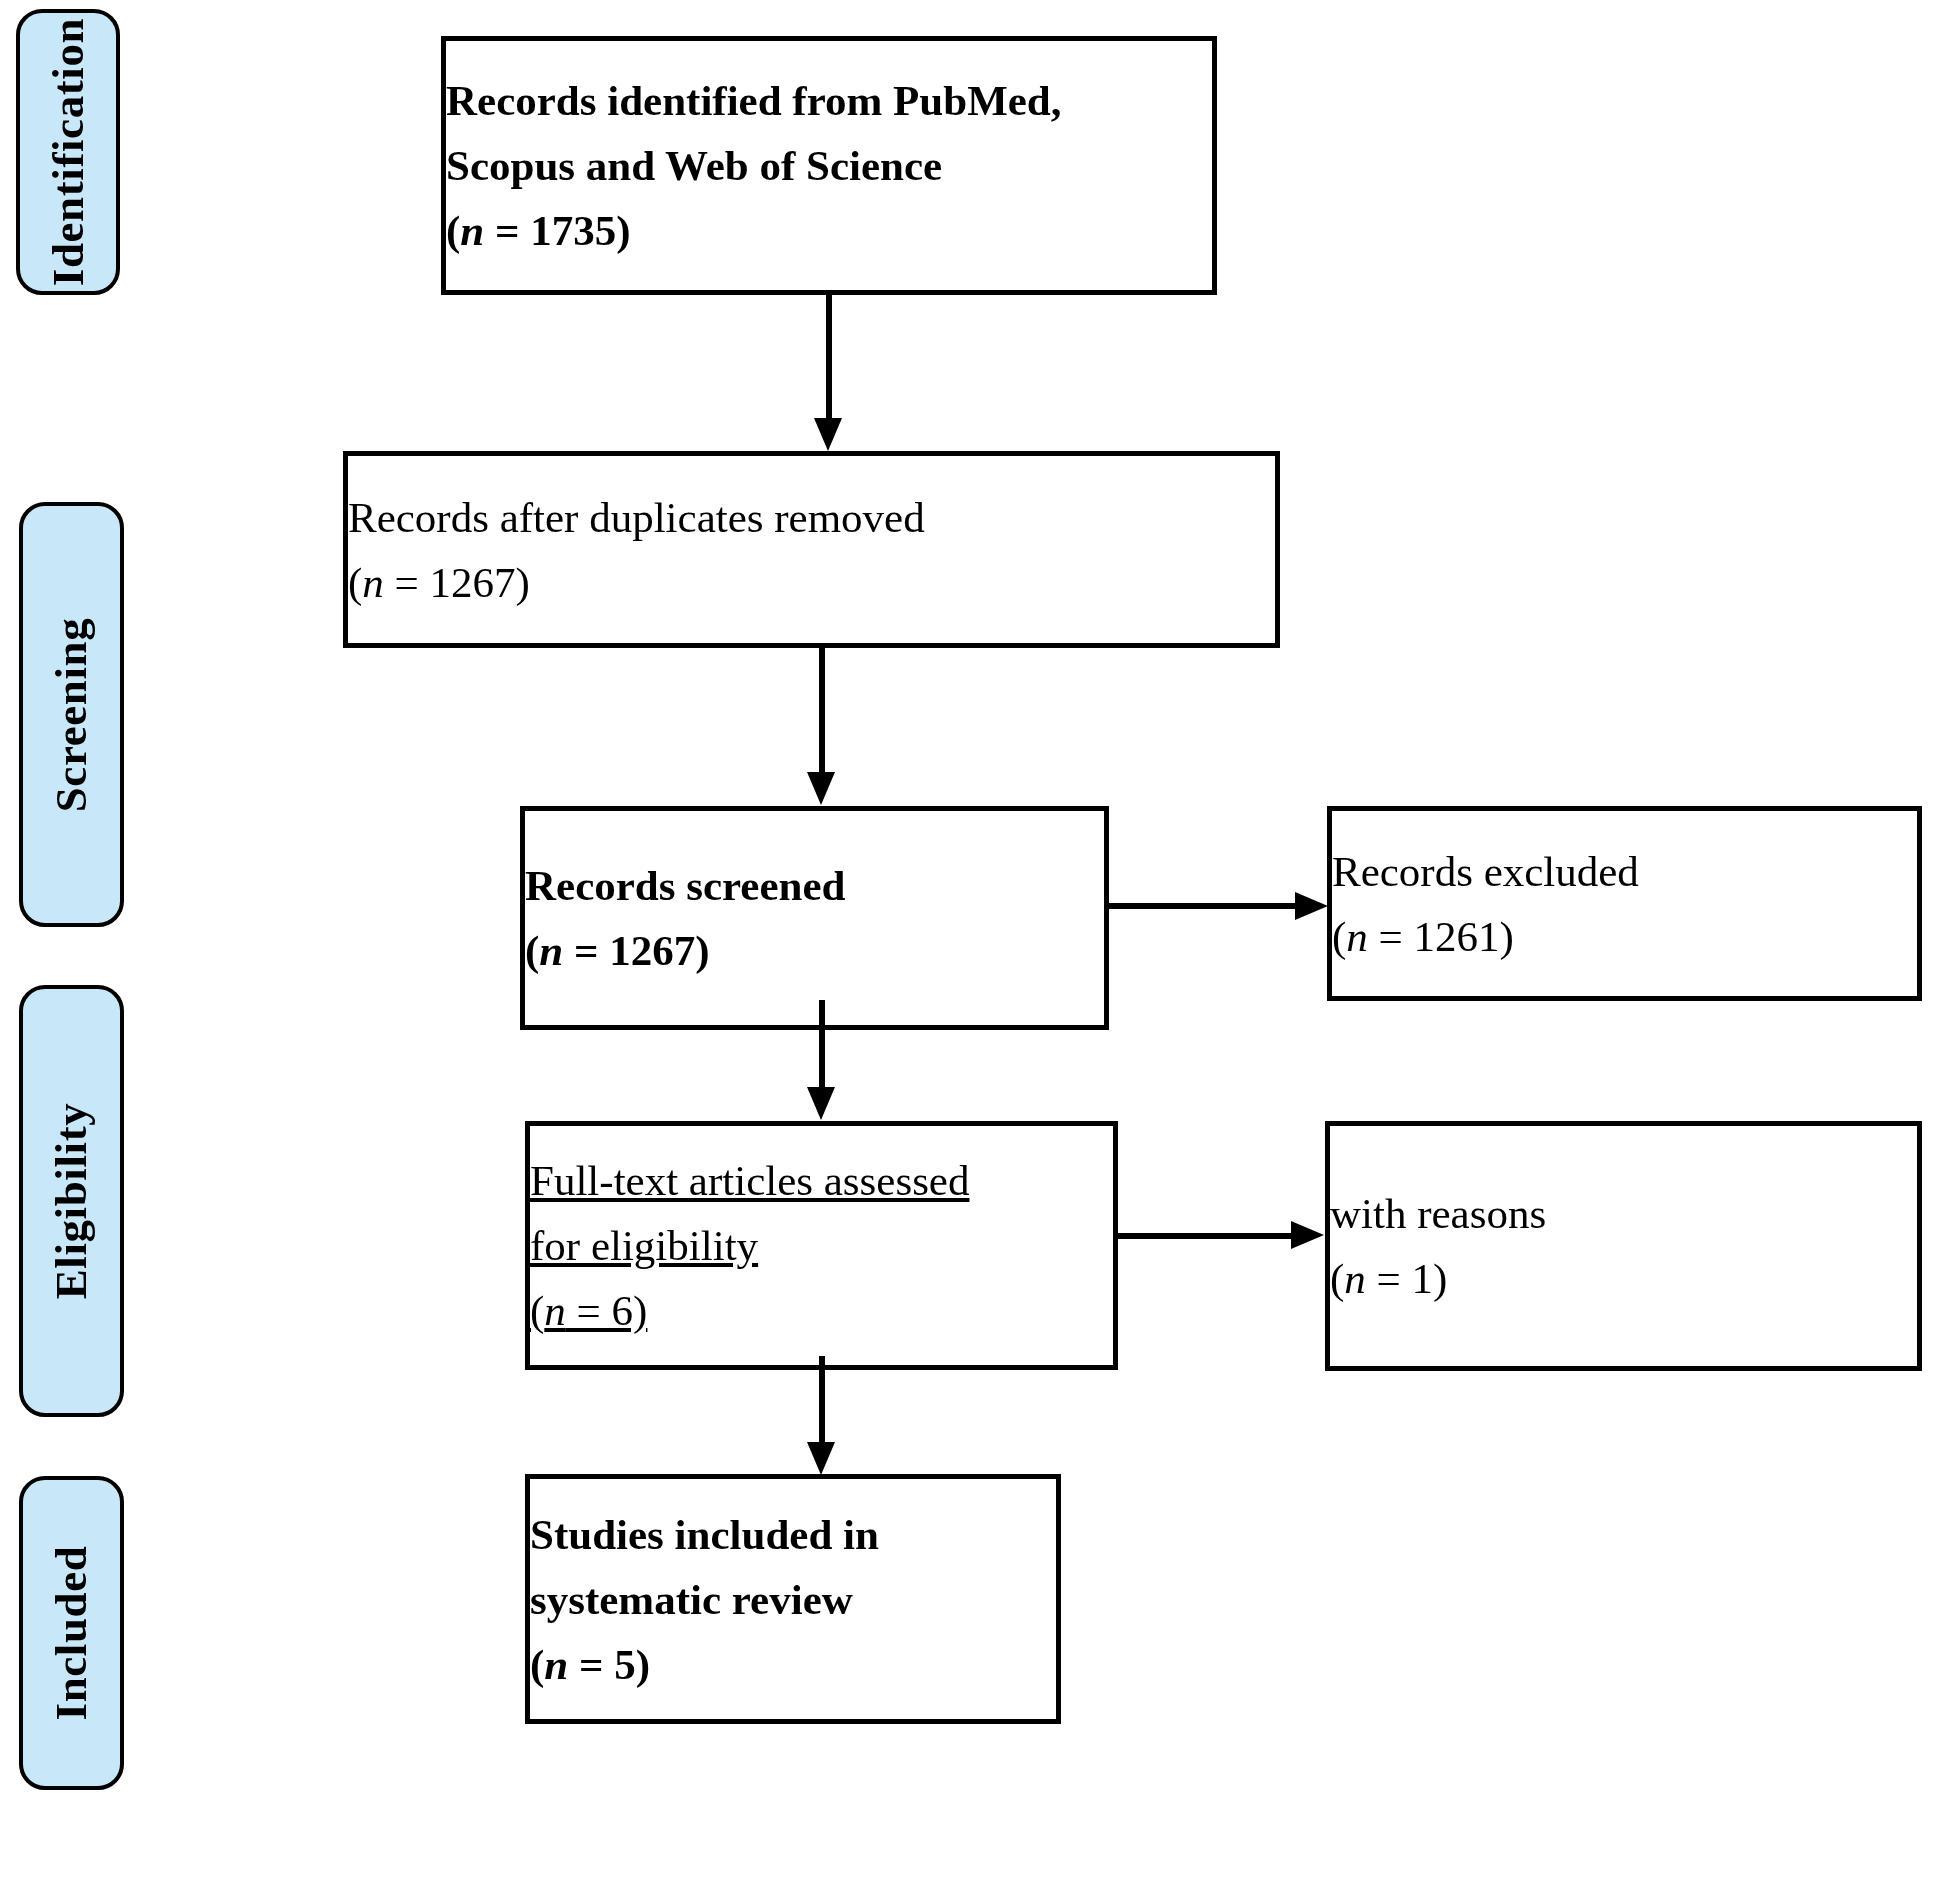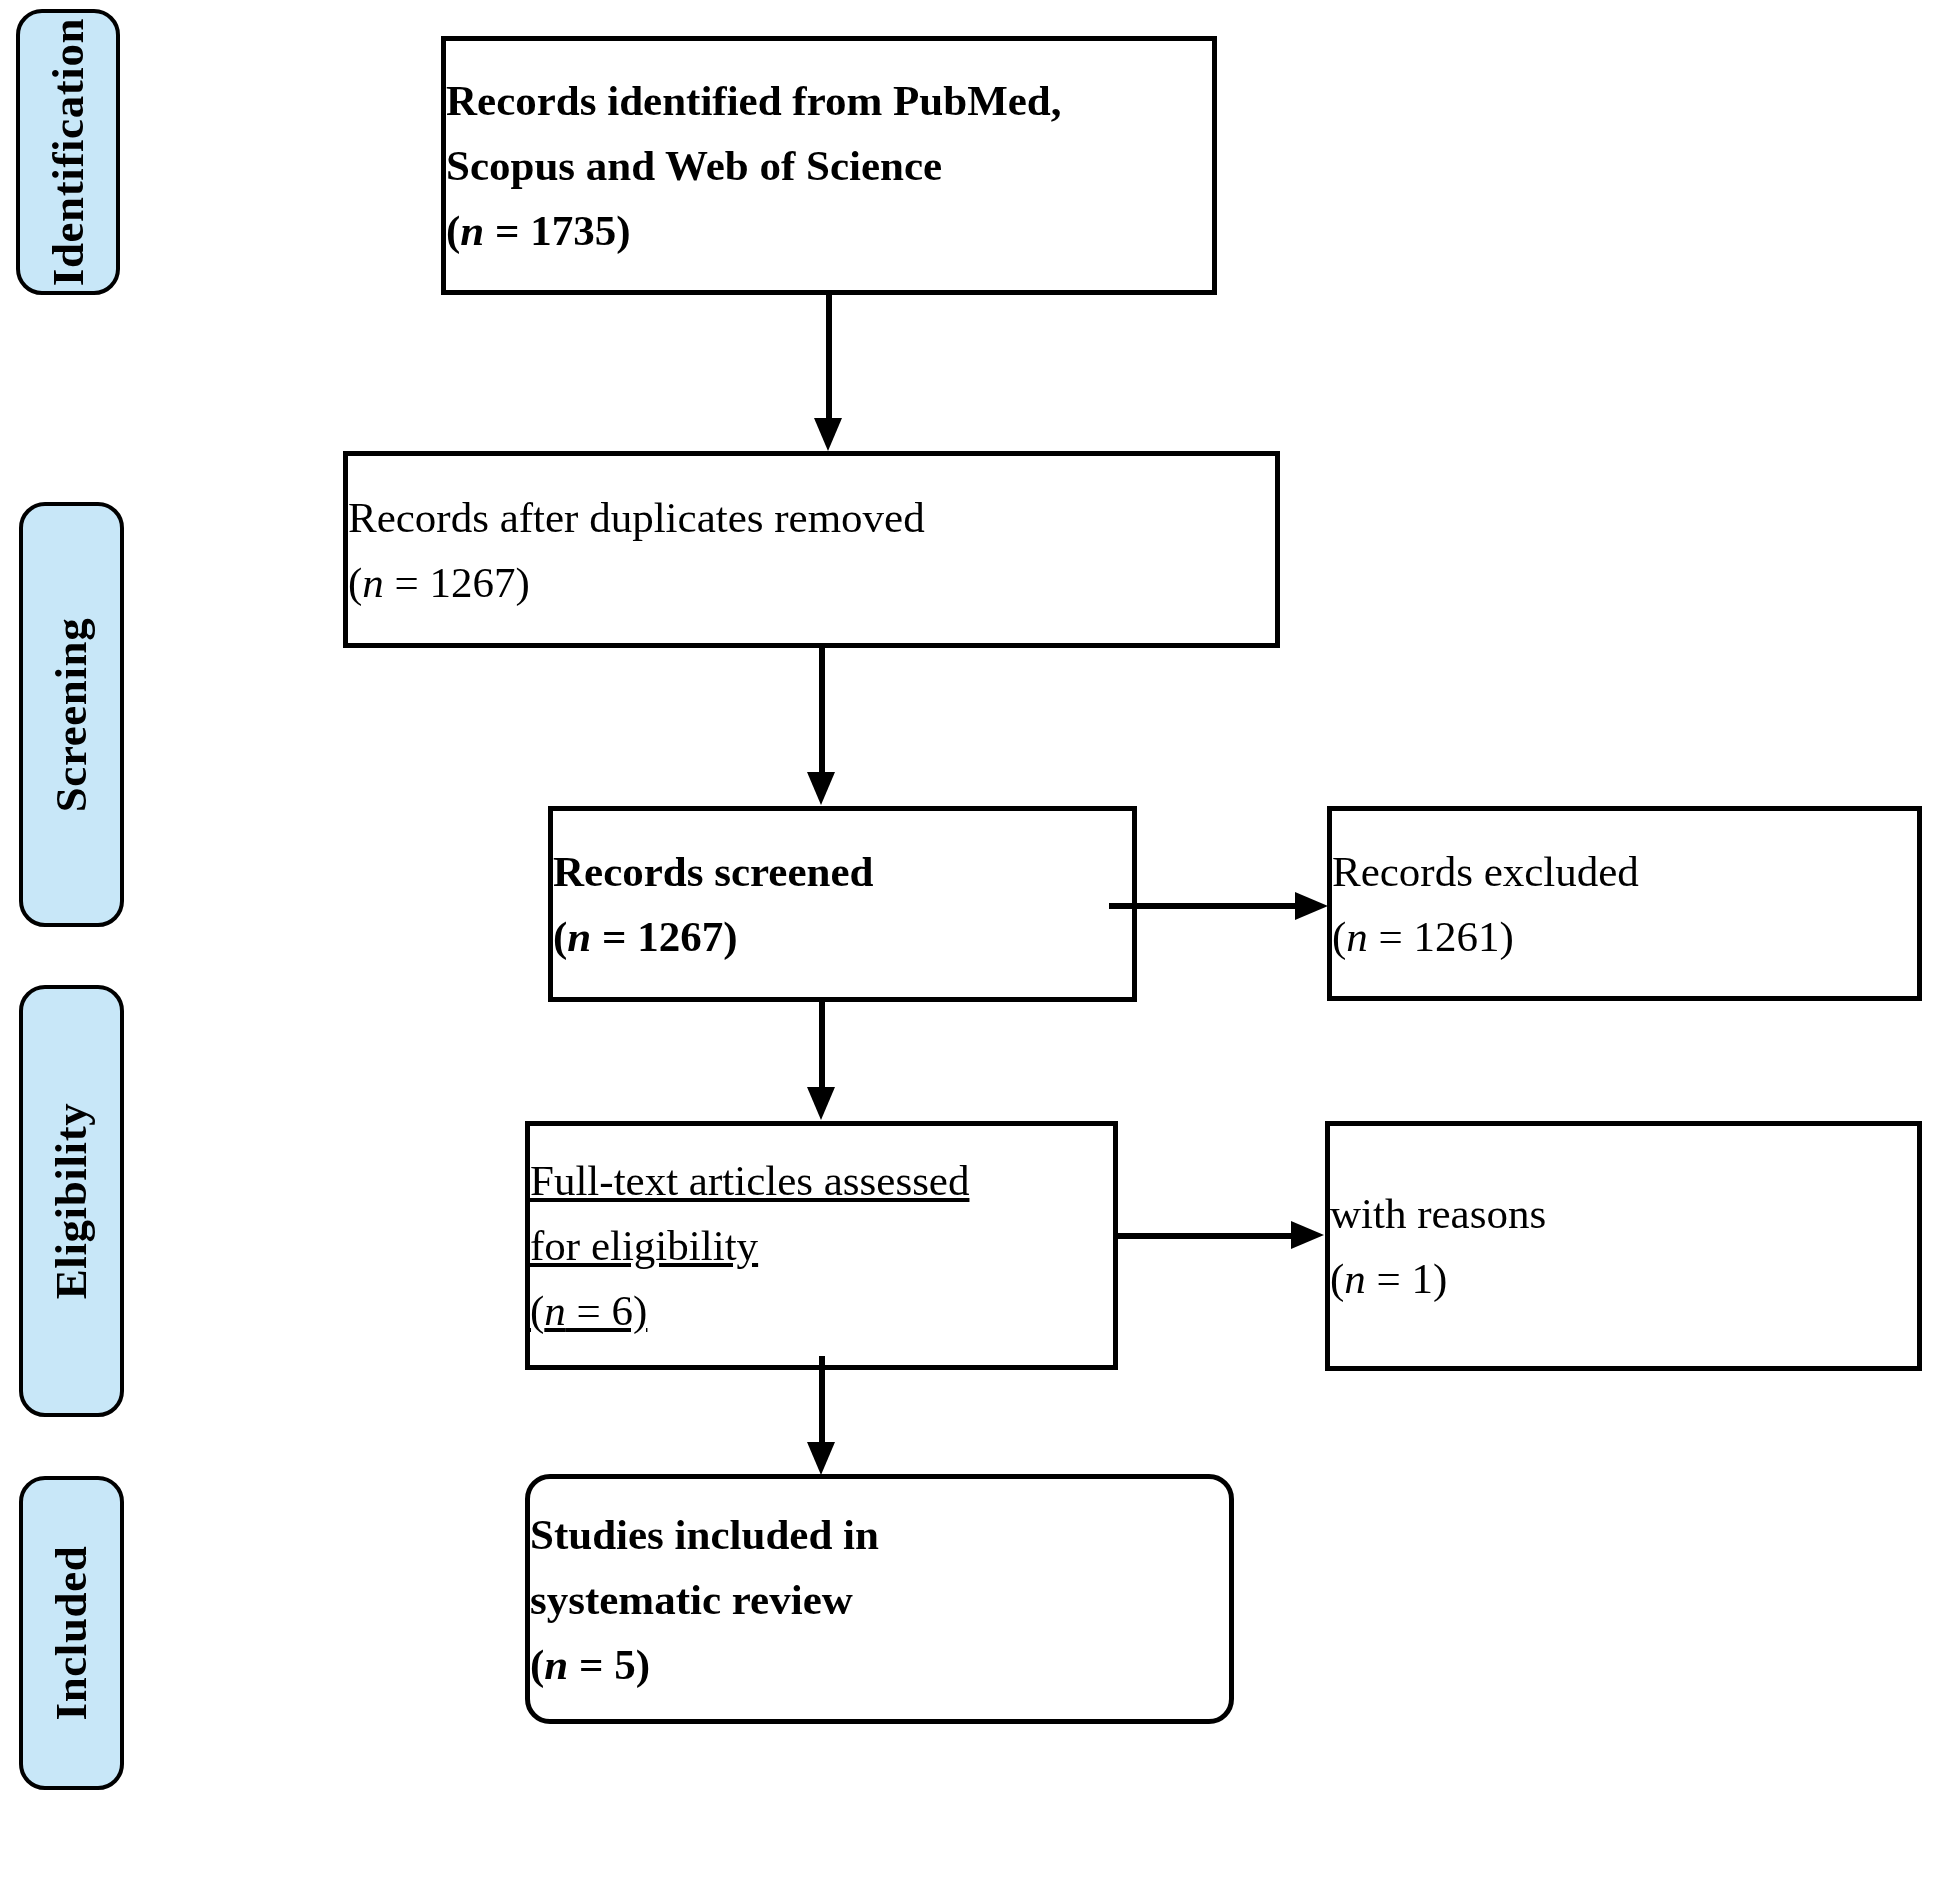--- a/index.html
+++ b/index.html
@@ -107,42 +107,42 @@
     <div class="line">Records identified from PubMed,</div>
     <div class="line">Scopus and Web of Science</div>
     <div class="line count"><span>(</span><i>n</i><span> = 1735)</span></div>
   </div>
 
   <div class="fbox" style="left:343px; top:451px; width:937px; height:197px;">
     <div class="line">Records after duplicates removed</div>
     <div class="line count"><span>(</span><i>n</i><span> = 1267)</span></div>
   </div>
 
-  <div class="fbox bold" style="left:520px; top:806px; width:589px; height:196px;margin-left:28px;">
+  <div class="fbox bold" style="left:520px; top:806px; width:589px; height:224px;">
     <div class="line">Records screened</div>
     <div class="line count"><span>(</span><i>n</i><span> = 1267)</span></div>
   </div>
 
   <div class="fbox" style="left:1327px; top:806px; width:595px; height:195px;">
     <div class="line">Records excluded</div>
     <div class="line count"><span>(</span><i>n</i><span> = 1261)</span></div>
   </div>
 
   <div class="fbox" style="left:525px; top:1121px; width:593px; height:249px;text-decoration:underline;">
     <div class="line">Full-text articles assessed</div>
     <div class="line">for eligibility</div>
     <div class="line count"><span>(</span><i>n</i><span> = 6)</span></div>
   </div>
 
   <div class="fbox" style="left:1325px; top:1121px; width:597px; height:250px;">
     <div class="line">with reasons</div>
     <div class="line count"><span>(</span><i>n</i><span> = 1)</span></div>
   </div>
 
-  <div class="fbox bold" style="left:525px; top:1474px; width:709px; height:250px;border-radius:25px;">
+  <div class="fbox bold" style="left:525px; top:1474px; width:536px; height:250px;">
     <div class="line">Studies included in</div>
     <div class="line">systematic review</div>
     <div class="line count"><span>(</span><i>n</i><span> = 5)</span></div>
   </div>
 
   <div class="arrow">
     <div class="vline" style="left:826px; top:294px; height:127px;"></div>
     <div class="vhead" style="left:814px; top:418px;"></div>
   </div>
 

